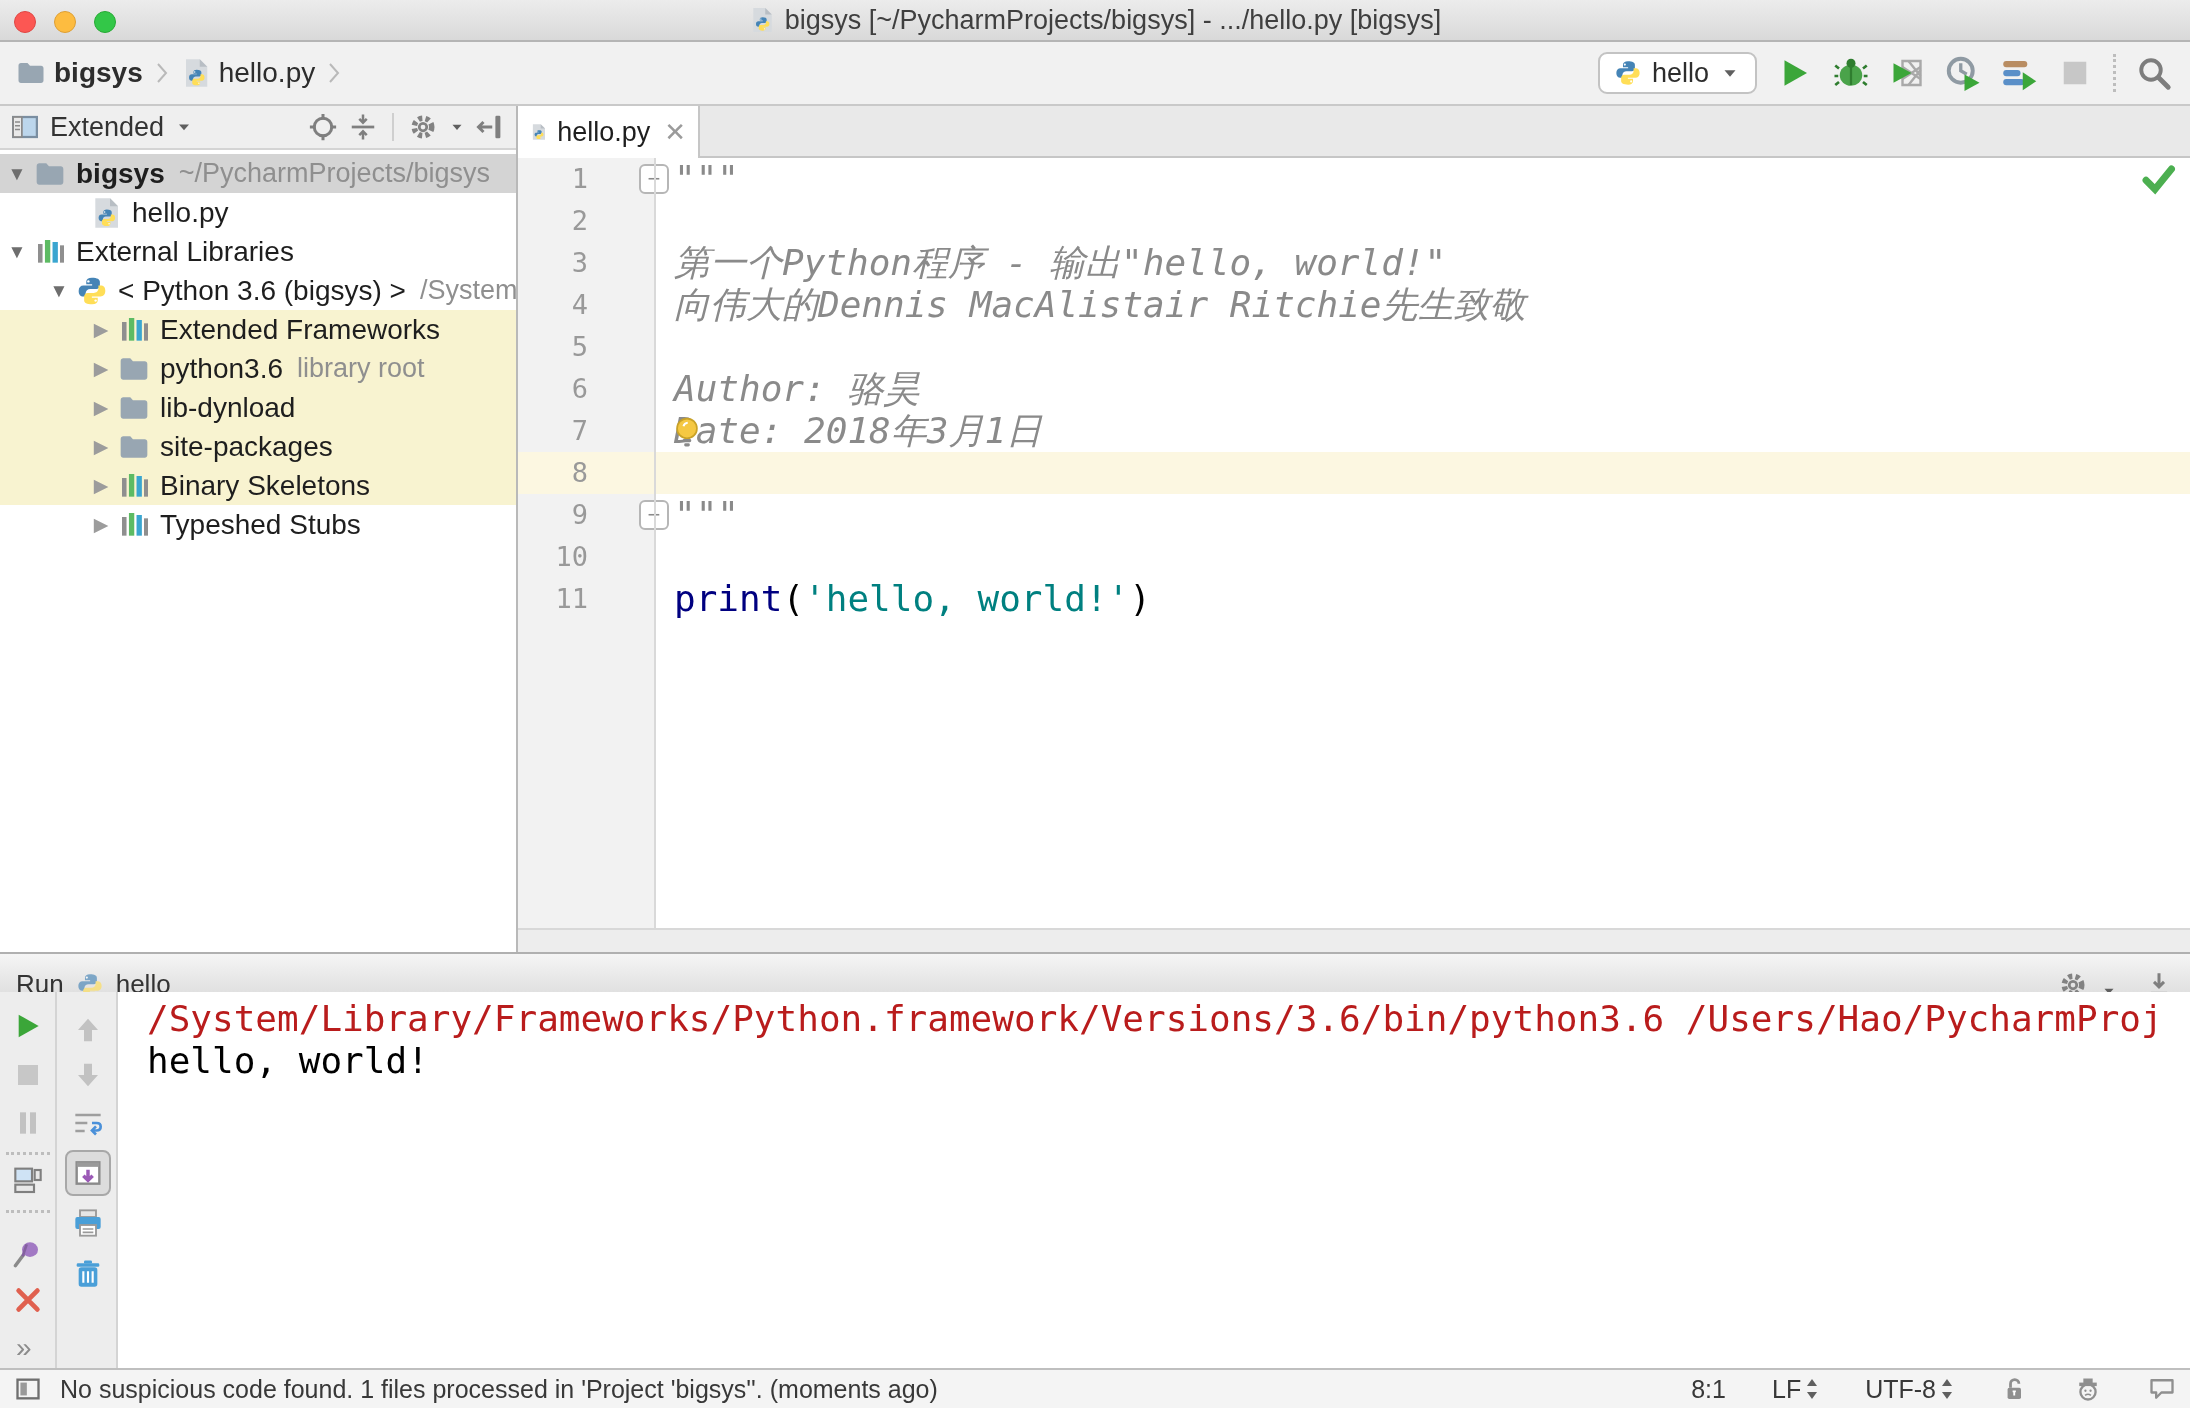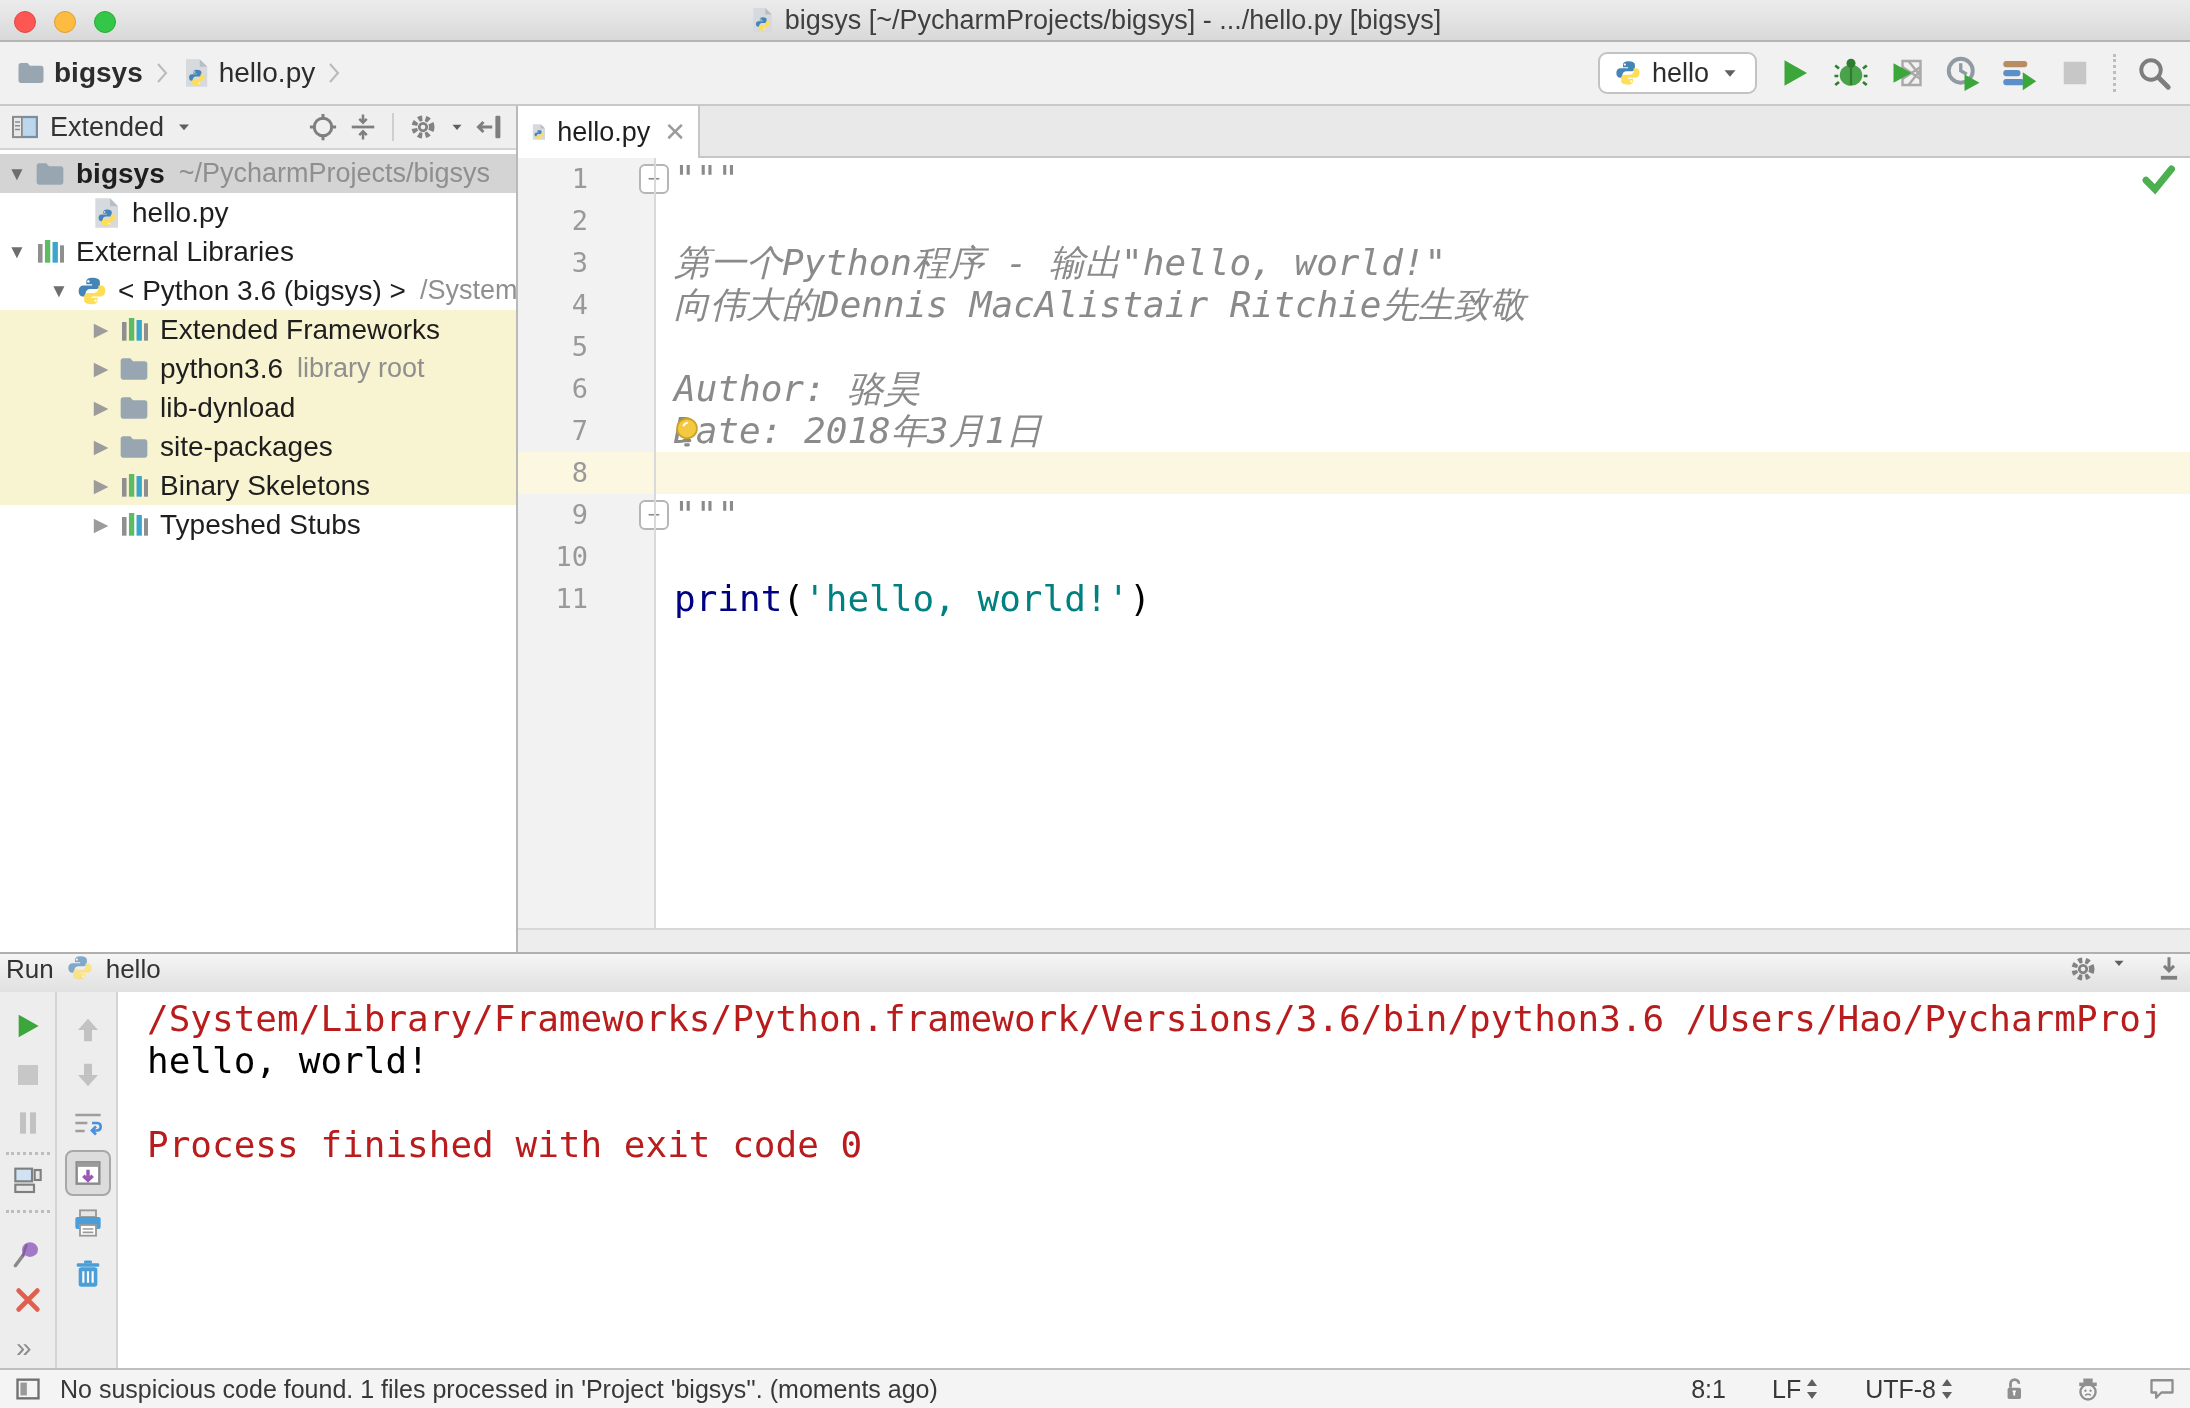--- a/index.html
+++ b/index.html
@@ -87,21 +87,21 @@
     font-size:22px; line-height:26px; text-align:center; font-family:"Liberation Sans",sans-serif;}
   .bulb { position:absolute; left:152px; top:4px; width:34px; height:36px; z-index:6; }
   #inspect-check { position:absolute; right:14px; top:2px; width:36px; height:36px; z-index:6; }
   #editor-strip { position:absolute; left:0; bottom:0; right:0; height:24px;
     background:#ededed; border-top:2px solid #d8d8d8; }
 
   
   #run-panel { position:absolute; left:0; top:952px; width:100%; height:416px; }
   #run-header { position:absolute; left:0; top:0; right:0; height:50px;
     background:linear-gradient(#f5f5f5,#dcdcdc); border-top:2px solid #b0b0b0;
-    border-bottom:2px solid #c6c6c6; display:flex; align-items:flex-start; padding:0 6px;
+    border-bottom:2px solid #c6c6c6; display:flex; align-items:flex-end; padding:0 16px;
     gap:12px; font-size:26px; color:#333; }
   #run-header .ic { width:28px; height:28px; opacity:.65; }
   #run-header .spacer { flex:1; }
   #run-header .hic { width:30px; height:30px; opacity:1; }
   #run-body { position:absolute; left:0; top:40px; right:0; bottom:0; background:#fff; }
   .rt-col { position:absolute; top:0; bottom:0; background:#ededed; border-right:2px solid #d4d4d4; }
   #rt-col1 { left:0; width:57px; }
   #rt-col2 { left:57px; width:61px; }
   .rt-ic { position:absolute; width:32px; height:32px; }
   .rt-sep { position:absolute; left:6px; width:44px; border-top:3px dotted #bdbdbd; }
@@ -621,21 +621,20 @@
             <path d="M8.5 10v8.5M12 10v8.5M15.5 10v8.5" stroke="#fff" stroke-width="1.6"></path>
             <rect x="3.5" y="4" width="17" height="2.6" rx="1" fill="#4a9fd8"></rect>
             <rect x="9" y="1.8" width="6" height="2.4" rx="1" fill="#4a9fd8"></rect>
           </svg>
         </span>
 
       <div id="console">
           <div class="con-line con-sys">/System/Library/Frameworks/Python.framework/Versions/3.6/bin/python3.6 /Users/Hao/PycharmProj</div>
           <div class="con-line con-out">hello, world!</div>
           <div class="con-line con-out">&nbsp;</div>
-          <div class="con-line con-sys">Process finished with exit code 0</div>
         </div>
     </div>
   </div>
 
   <div id="statusbar">
     <span class="ic">
         <svg viewBox="0 0 24 24" width="100%" height="100%">
           <rect x="3" y="4" width="18" height="16" fill="none" stroke="#6f6f6f" stroke-width="2"></rect>
           <rect x="5.5" y="6.5" width="5.5" height="11" fill="#9a9a9a"></rect>
         </svg>

